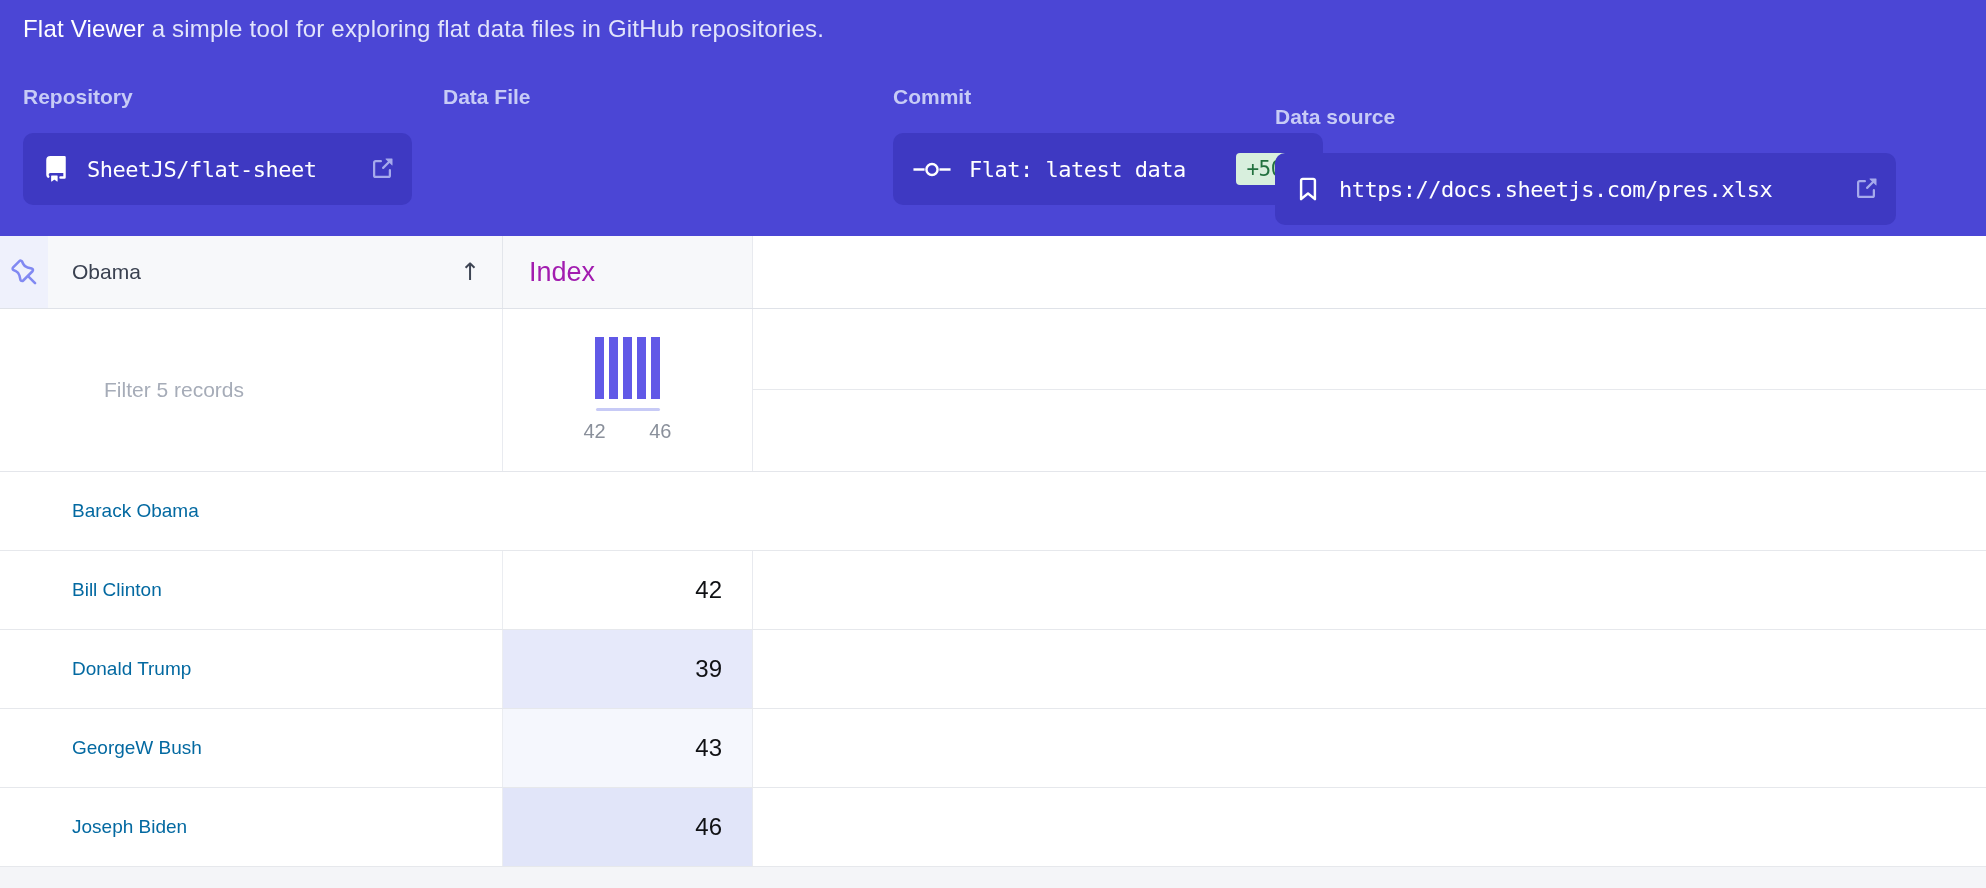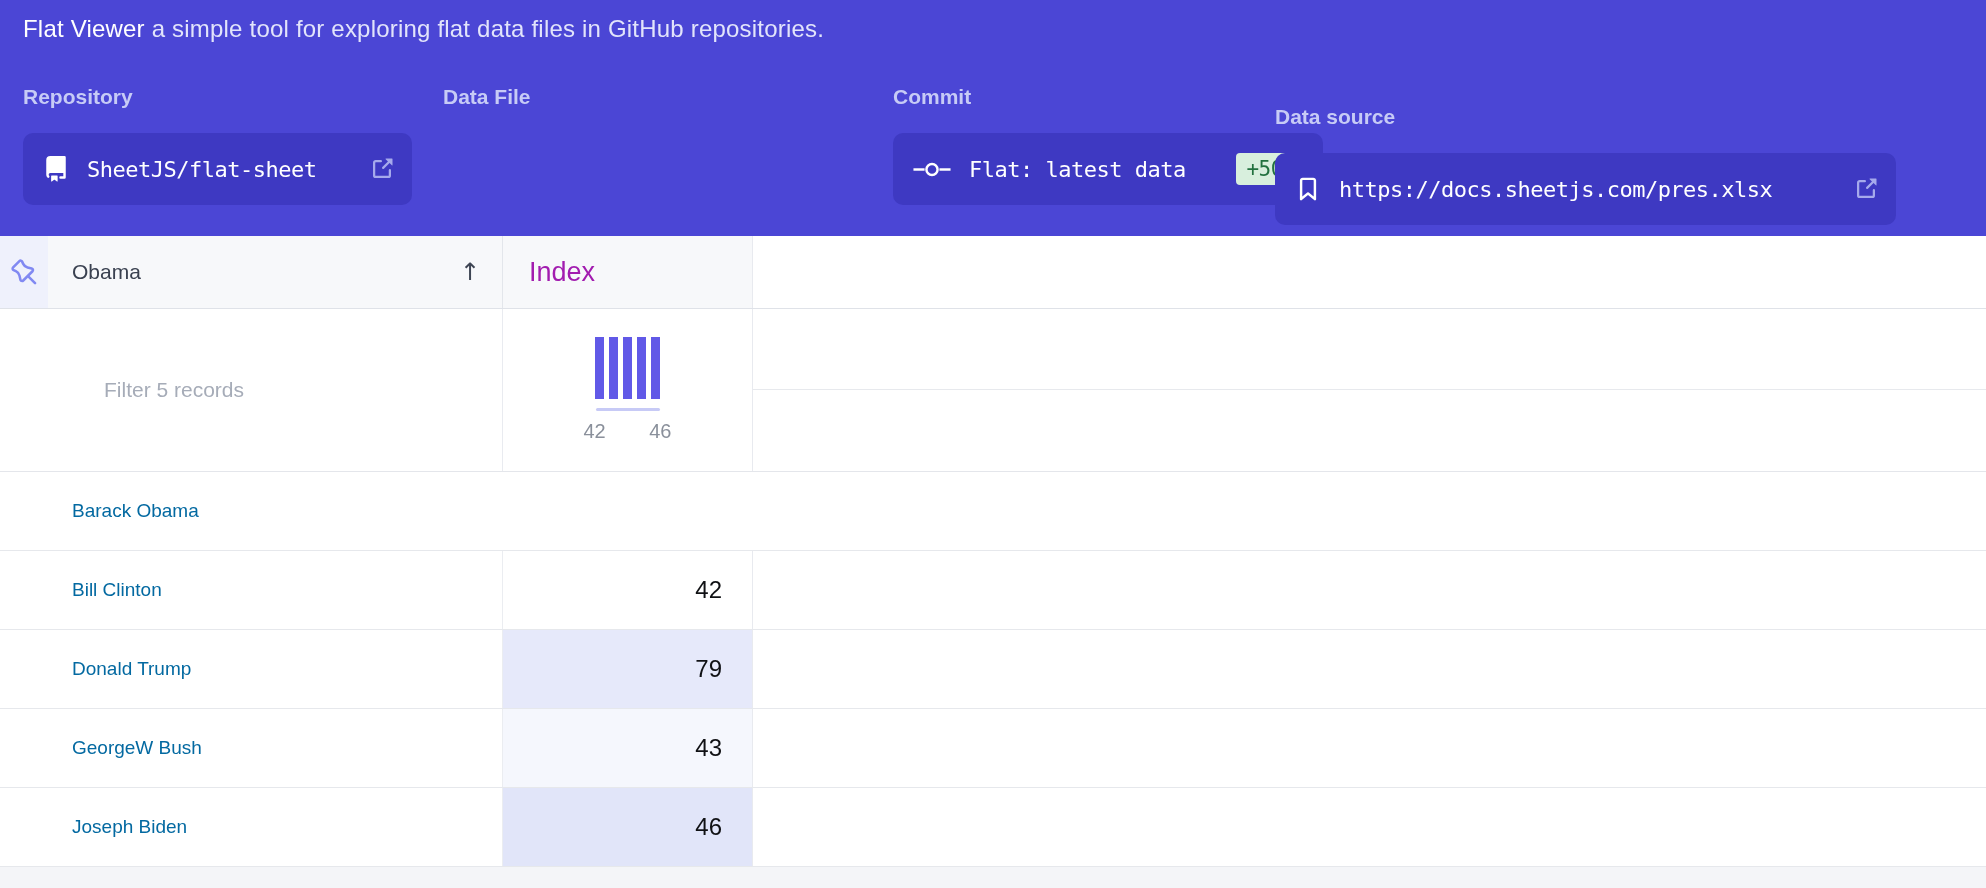--- a/index.html
+++ b/index.html
@@ -216,21 +216,21 @@
     </div>
 
     <div class="grid-row data-row">
       <div class="name-cell">Bill Clinton</div>
       <div class="index-cell" style="background: rgb(255, 255, 255);">42</div>
       <div class="row-filler"></div>
     </div>
 
     <div class="grid-row data-row">
       <div class="name-cell">Donald Trump</div>
-      <div class="index-cell" style="background: rgb(230, 233, 250);">79</div>
+      <div class="index-cell" style="background: rgb(230, 233, 250);">39</div>
       <div class="row-filler"></div>
     </div>
 
     <div class="grid-row data-row">
       <div class="name-cell">GeorgeW Bush</div>
       <div class="index-cell" style="background: rgb(245, 247, 253);">43</div>
       <div class="row-filler"></div>
     </div>
 
     <div class="grid-row data-row">

